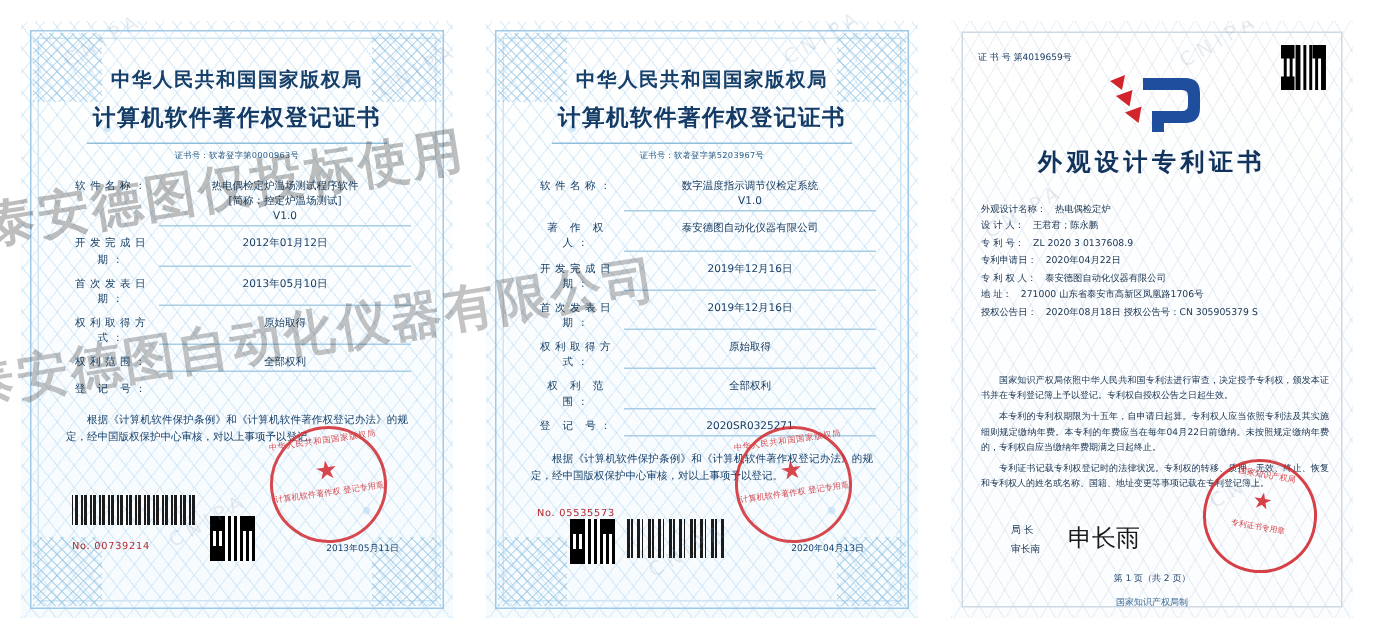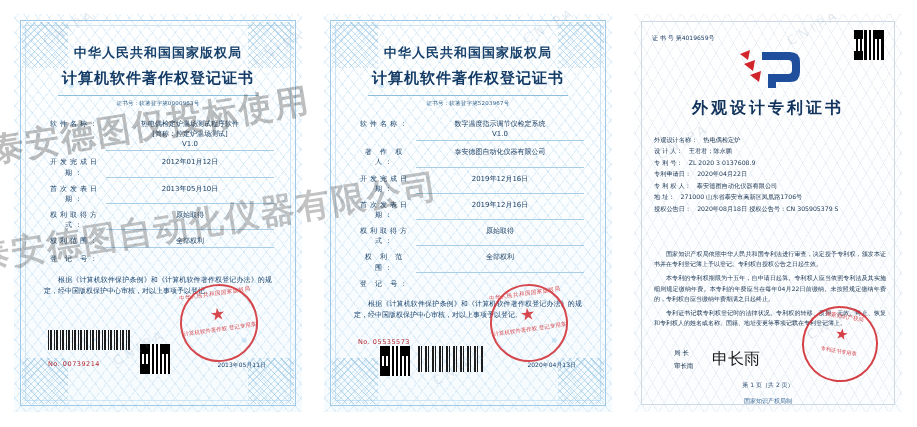--- a/index.html
+++ b/index.html
@@ -289,20 +289,21 @@
         <div class="frow">
           <div class="flabel">权利取得方式：</div>
           <div class="fvalue">原始取得</div>
         </div>
         <div class="frow">
           <div class="flabel">权 利 范 围：</div>
           <div class="fvalue">全部权利</div>
         </div>
         <div class="frow">
           <div class="flabel">登 记 号：</div>
+          <div class="fvalue">2020SR0325271</div>
         </div>
       </div>
 
       <div class="legal">
         <p>根据《计算机软件保护条例》和《计算机软件著作权登记办法》的规定，经中国版权保护中心审核，对以上事项予以登记。</p>
       </div>
 
       <div class="footrow">
         <div class="qr" style="left:26px;bottom:4px;"></div>
         <div class="barcode b2" style="left:64px;bottom:8px;width:66px;height:26px;"></div>

